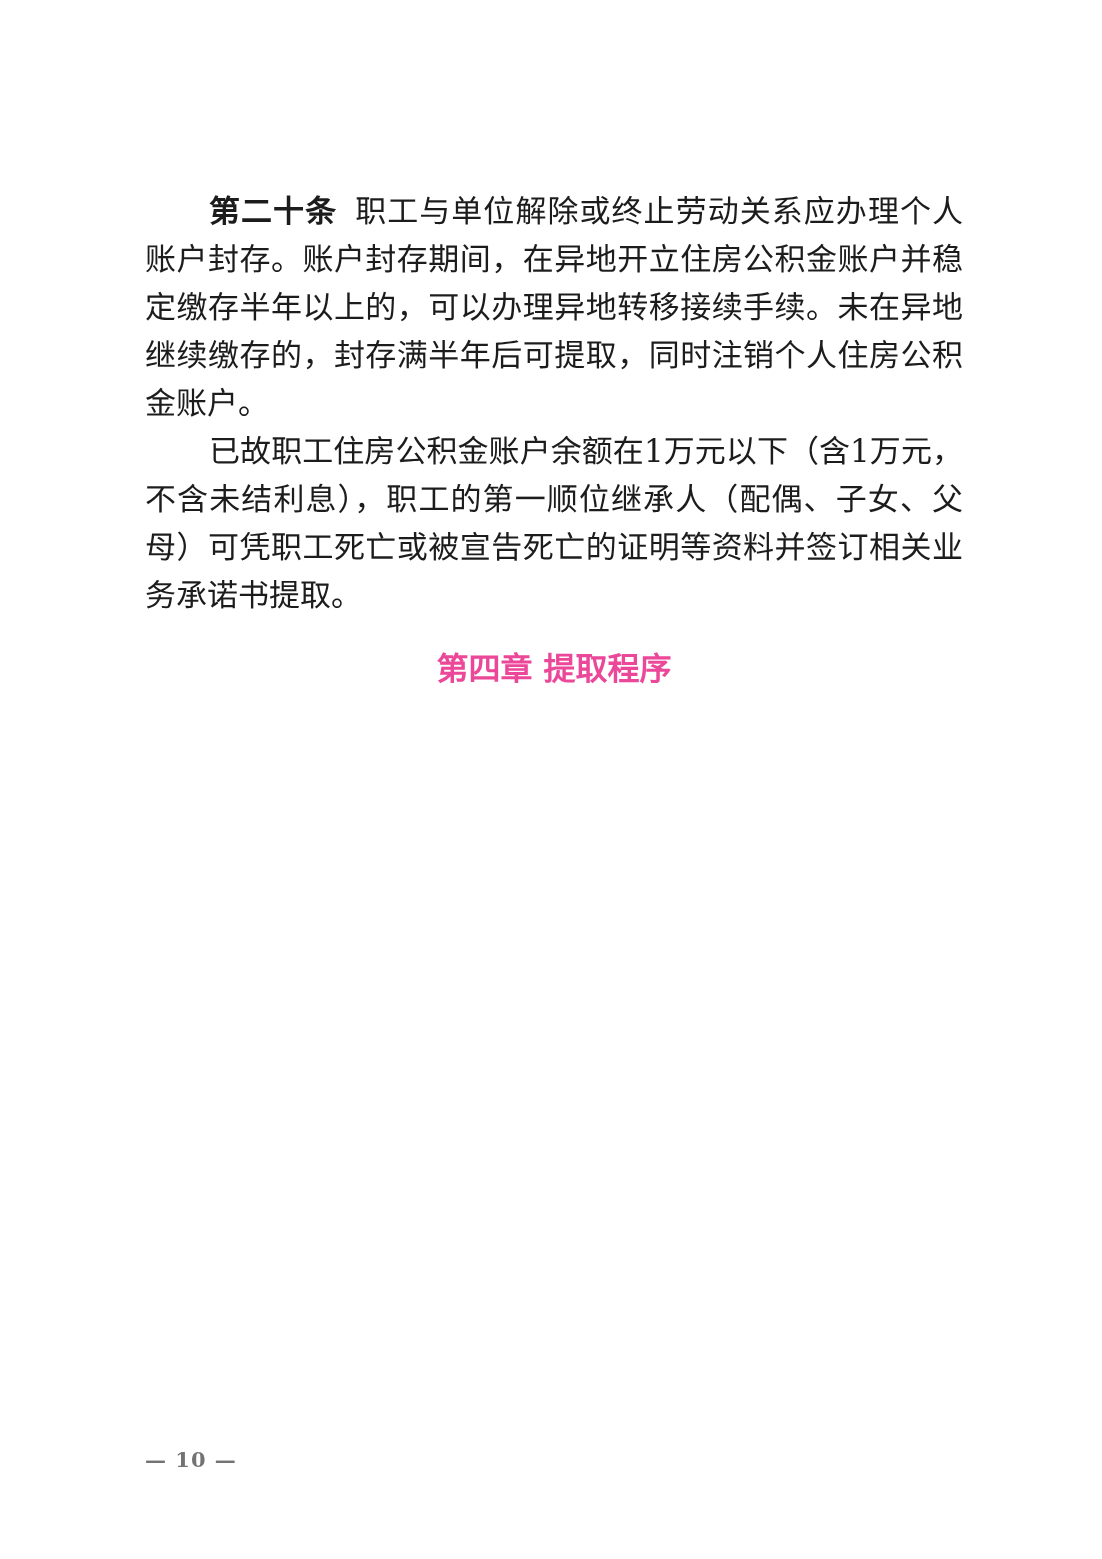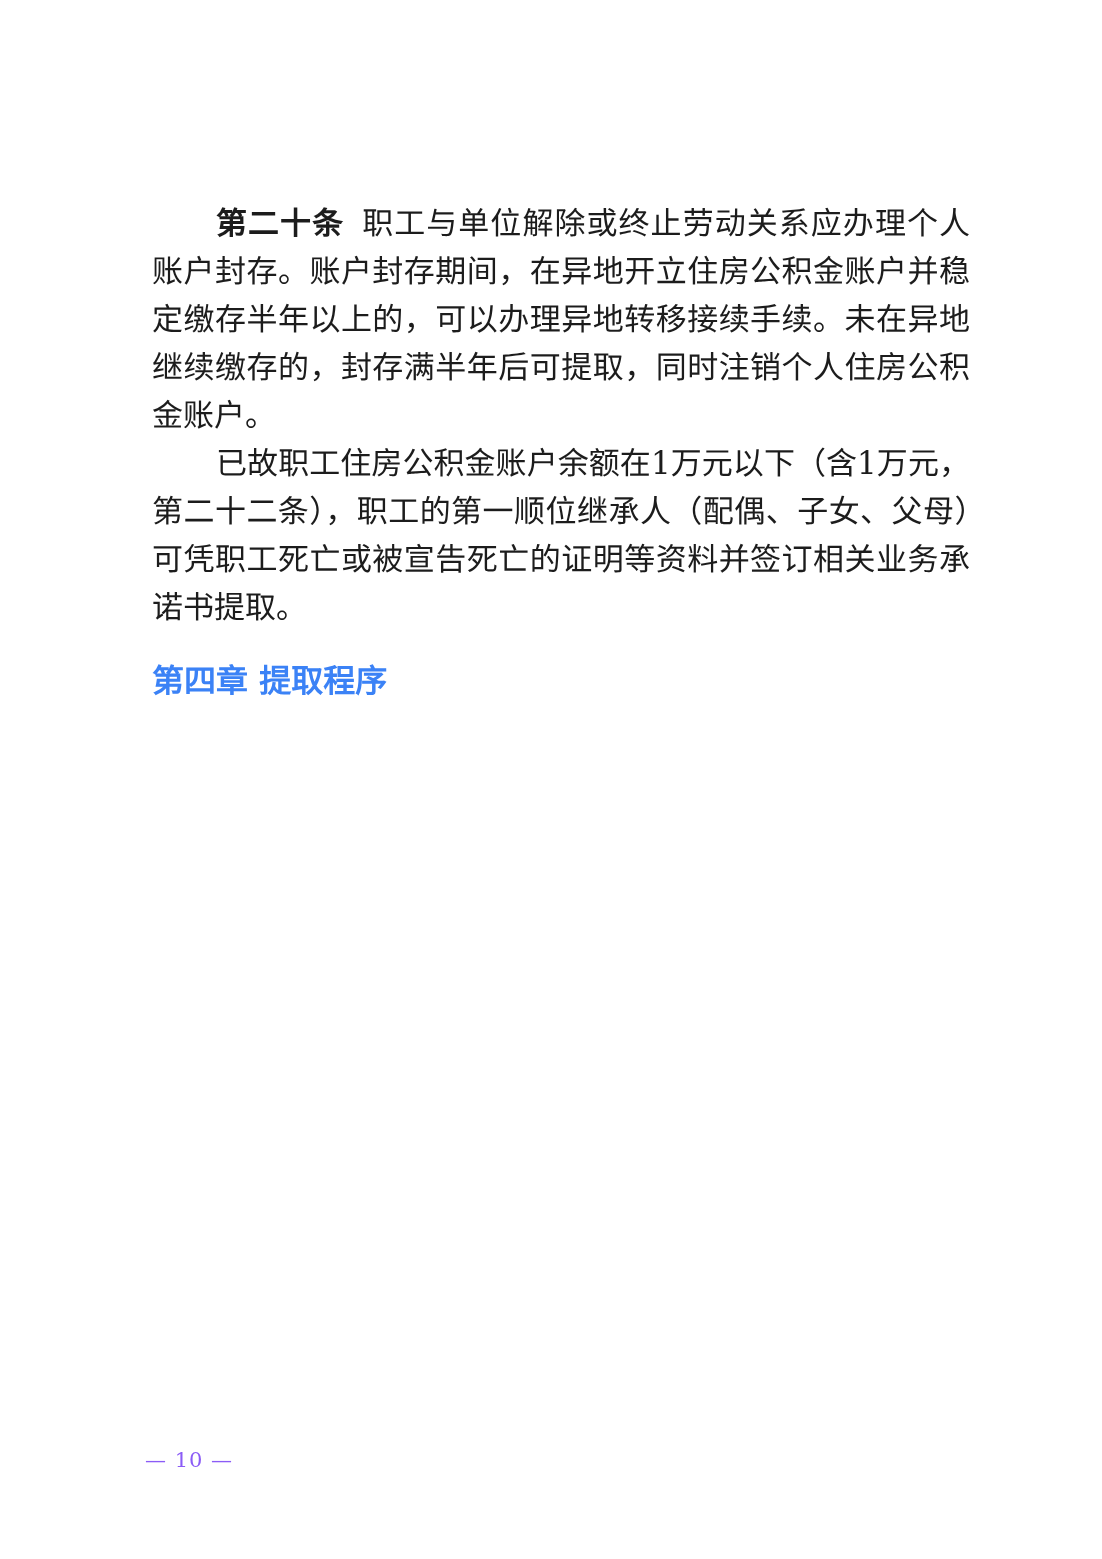--- a/index.html
+++ b/index.html
@@ -17,23 +17,22 @@
   }
   .page {
     position: relative;
     width: 1102px;
     height: 1559px;
     background: #ffffff;
   }
   .content {
     position: absolute;
     left: 145px;
-    top: 199px;
+    top: 187px;
     width: 818px;
-    margin-left: 7px;
   }
   .para {
     margin: 0;
     font-size: 31px;
     line-height: 48px;
     text-align: justify;
     text-indent: 64px;
     word-break: break-all;
   }
   .article-label {
@@ -41,48 +40,49 @@
     font-weight: 700;
     padding-right: 18px;
   }
   .chapter-heading {
     display: block;
     margin: 26px 0 34px 0;
     font-family: "DejaVu Sans", "Liberation Sans", sans-serif;
     font-weight: 700;
     font-size: 32px;
     line-height: 48px;
-    text-align: left;
+    text-align: center;
     text-indent: 0;
-    color: #3b82f6;
+    color: #ec4899;
   }
   .footer {
     position: absolute;
     left: 145px;
     top: 1446px;
     font-size: 21px;
     line-height: 28px;
-    color: #8b5cf6;
+    color: #737373;
     letter-spacing: 1px;
+    font-weight: bold;
   }
 </style>
 </head>
 <body>
 
 <div class="page">
 
   <main class="content">
 
     <p class="para">
       <span class="article-label">第二十条</span><span>职工与单位解除或终止劳动关系应办理个人账户封存。账户封存期间，在异地开立住房公积金账户并稳定缴存半年以上的，可以办理异地转移接续手续。未在异地继续缴存的，封存满半年后可提取，同时注销个人住房公积金账户。</span>
     </p>
 
 
     <p class="para">
-      <span>已故职工住房公积金账户余额在1万元以下（含1万元，第二十二条），职工的第一顺位继承人（配偶、子女、父母）可凭职工死亡或被宣告死亡的证明等资料并签订相关业务承诺书提取。</span>
+      <span>已故职工住房公积金账户余额在1万元以下（含1万元，不含未结利息），职工的第一顺位继承人（配偶、子女、父母）可凭职工死亡或被宣告死亡的证明等资料并签订相关业务承诺书提取。</span>
     </p>
 
     <h2 class="chapter-heading">第四章 提取程序</h2>
 
 
 
   </main>
 
   <footer class="footer">
     <span>— 10 —</span>

